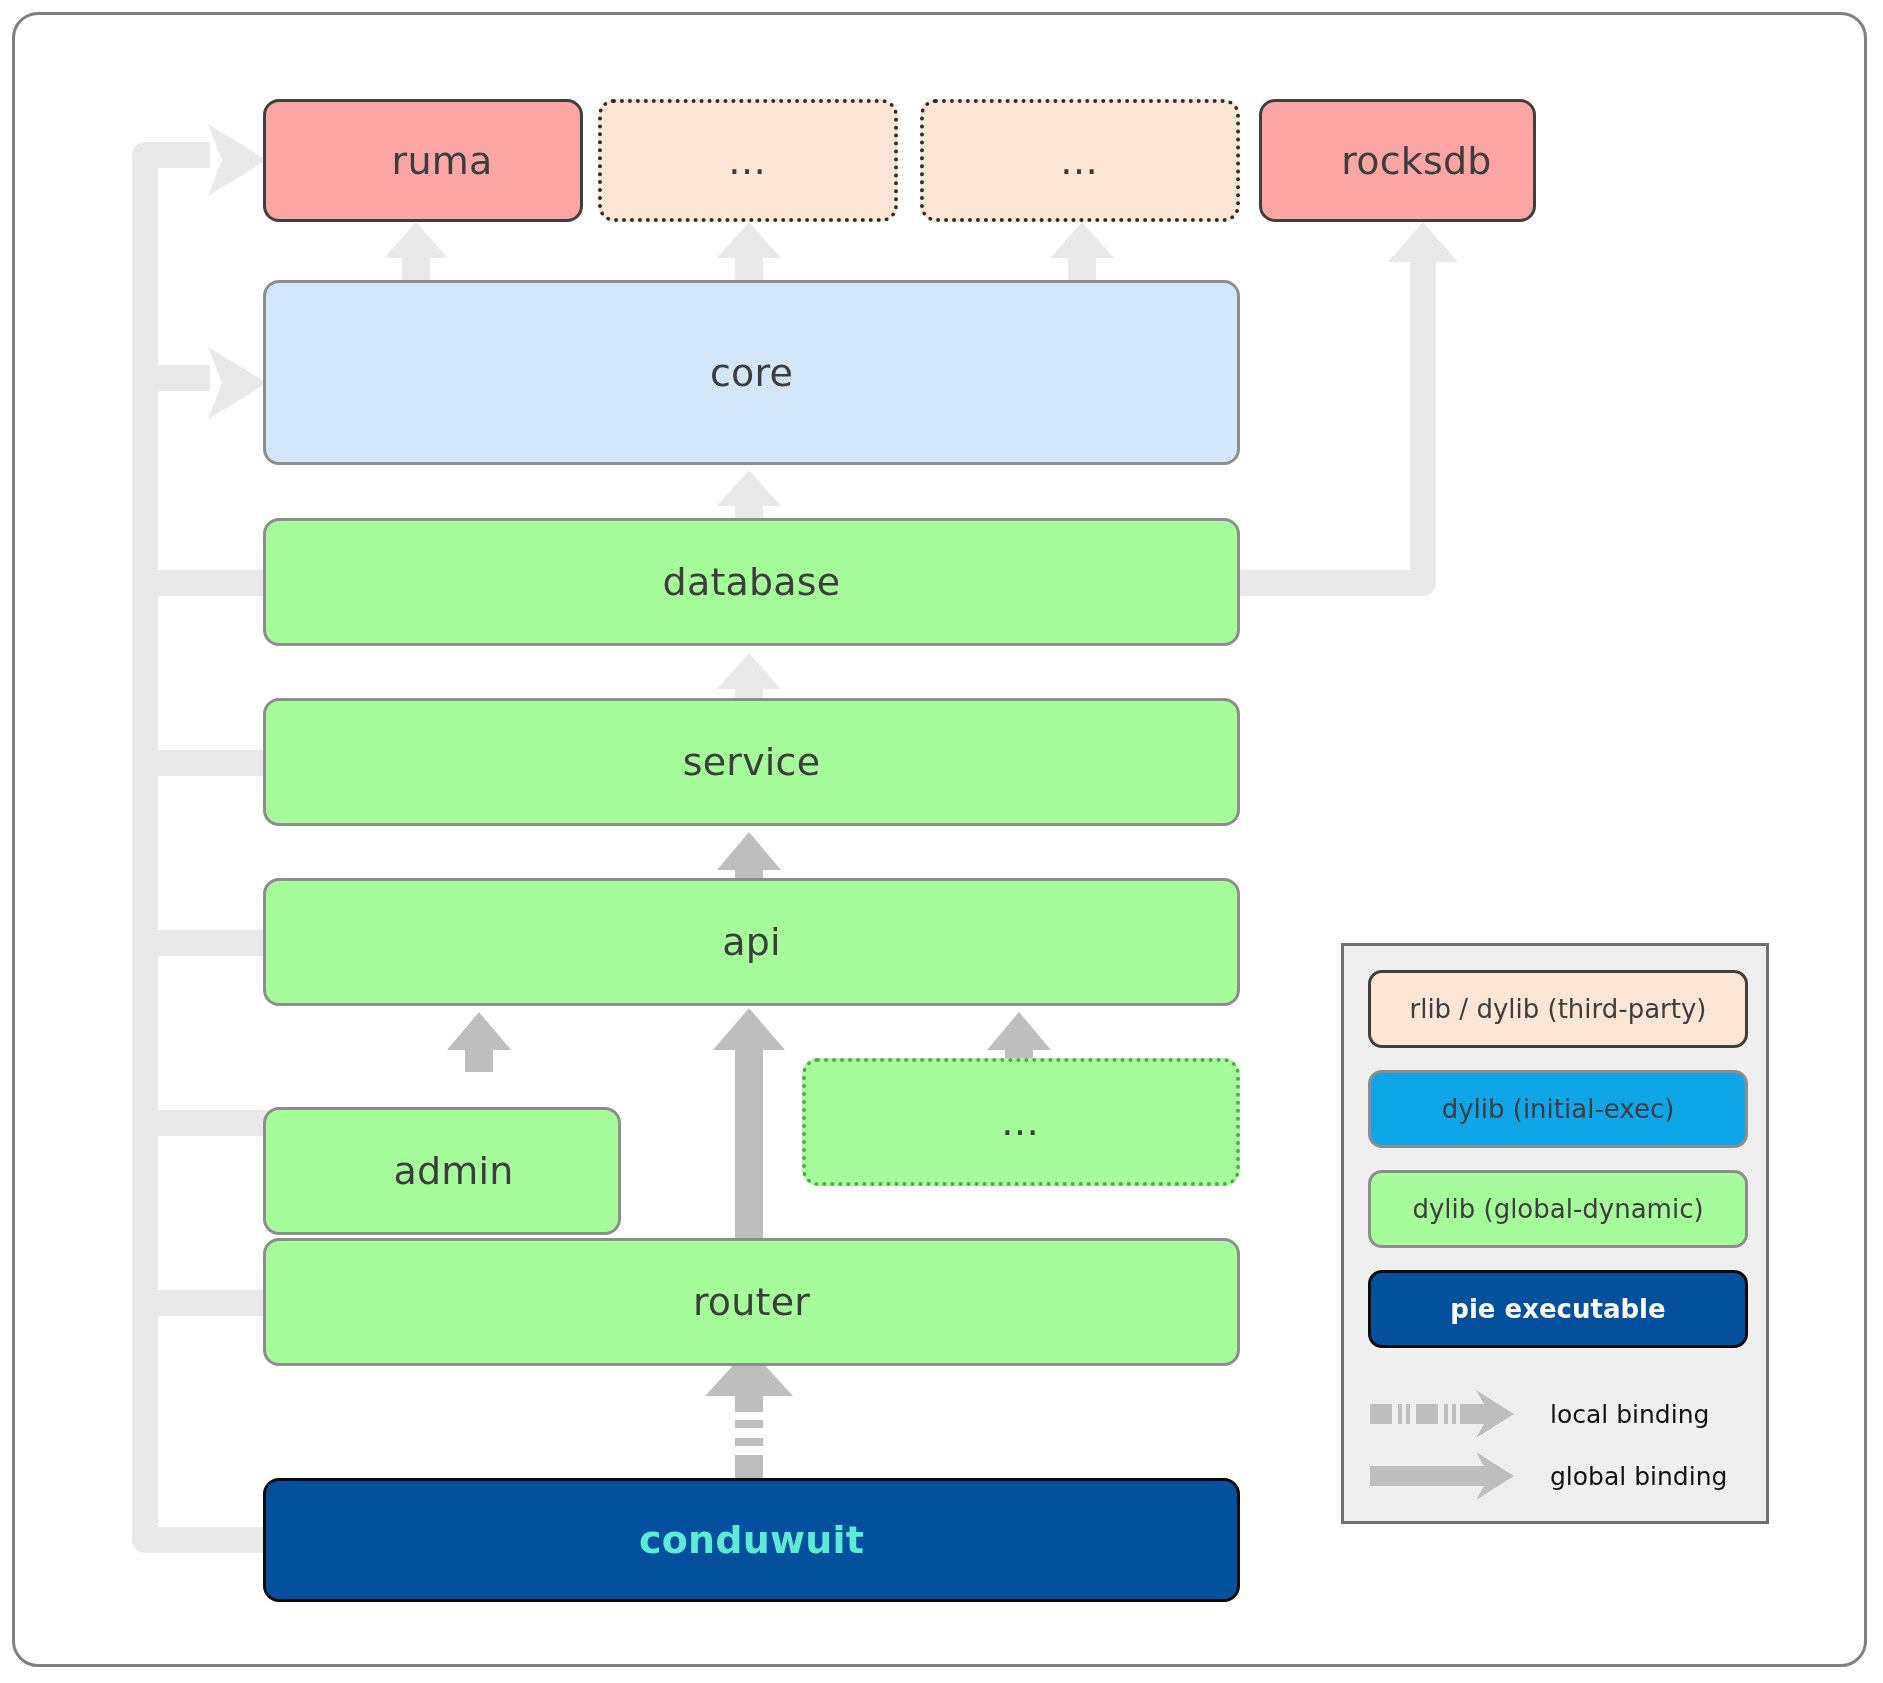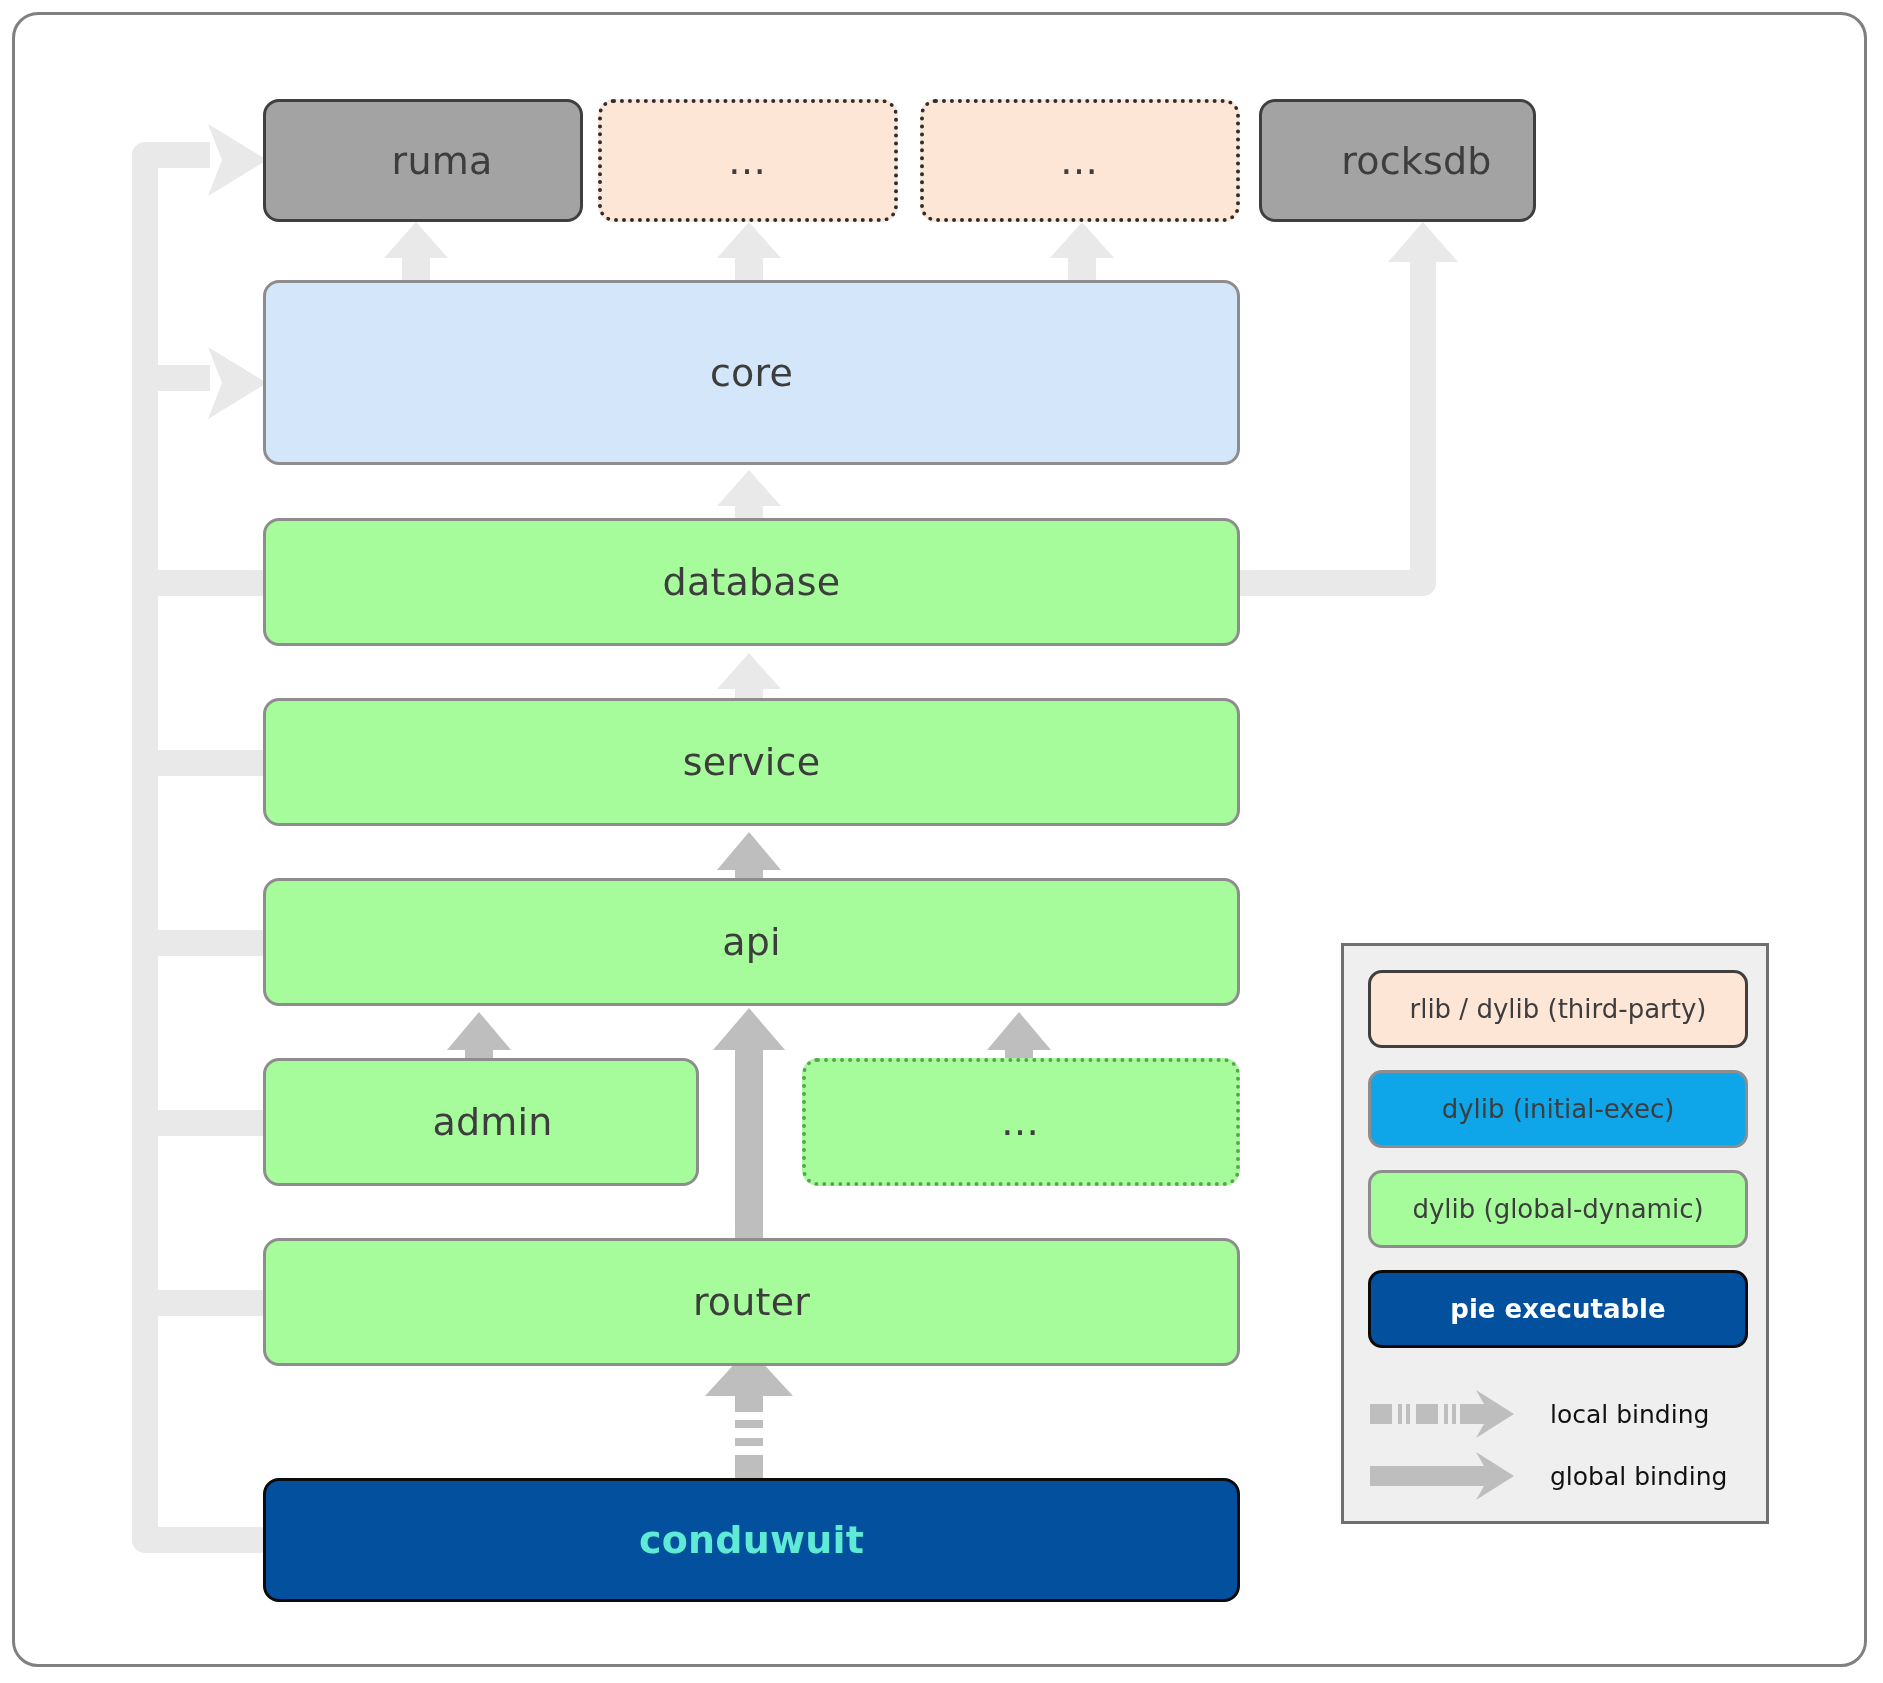--- a/index.html
+++ b/index.html
@@ -45,21 +45,21 @@
     font-size: 38px;
     color: #3d3d3d;
     letter-spacing: .2px;
   }
   .node .dots {
     font-size: 38px;
     line-height: 1;
     letter-spacing: 2px;
   }
   .n-peach {
-    background: #a3a3a3;
+    background: #fca5a5;
     border: 3px solid #413e3e;
     padding-left: 38px;
   }
   .n-peach-dotted {
     background: #fde6d6;
     border: 4px dotted #2f2d2d;
   }
   .n-blue {
     background: #d4e6fa;
     border: 3px solid #8d8d8d;
@@ -250,21 +250,21 @@
   </div>
 
   <div class="node n-green" style="left:263px; top:698px; width:977px; height:128px;">
     <span>service</span>
   </div>
 
   <div class="node n-green" style="left:263px; top:878px; width:977px; height:128px;">
     <span>api</span>
   </div>
 
-  <div class="node n-green" style="left:263px; top:1058px; width:436px; height:128px;padding-left:23px;">
+  <div class="node n-green" style="left:263px; top:1107px; width:358px; height:128px;padding-left:23px;">
     <span>admin</span>
   </div>
 
   <div class="node n-green-dotted" style="left:802px; top:1058px; width:438px; height:128px;">
     <span class="dots">…</span>
   </div>
 
   <div class="node n-green" style="left:263px; top:1238px; width:977px; height:128px;">
     <span>router</span>
   </div>

